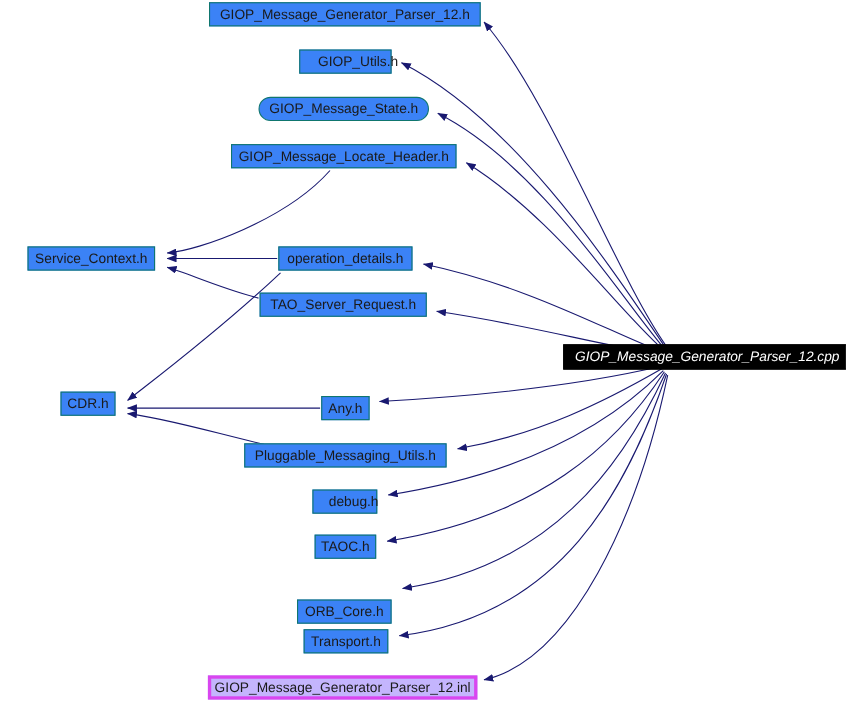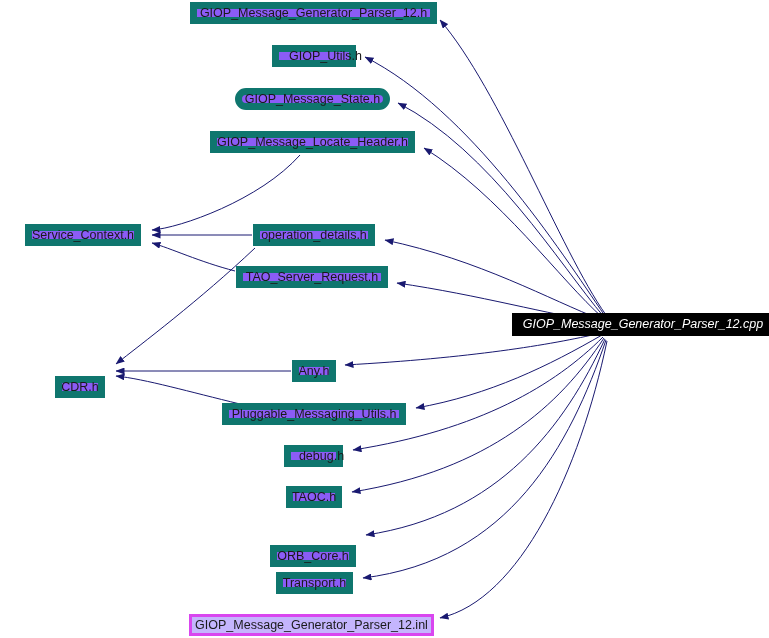--- a/index.html
+++ b/index.html
@@ -12,22 +12,22 @@
   #graph{position:absolute;left:0;top:0;width:769px;height:638px;}
   .edge-layer{position:absolute;left:0;top:0;width:769px;height:638px;pointer-events:none;}
   .node{
     position:absolute;
     box-sizing:border-box;
     display:flex;align-items:center;justify-content:center;
     white-space:nowrap;
     font-size:12.5px;
     line-height:1;
     letter-spacing:0px;
-    background:#8b5cf6;
-    border:7px solid #0f766e;
+    background:#3b82f6;
+    border:1px solid #0f766e;
     color:#1a1a1a;
     height:22px;
     cursor:pointer;
   }
   .node.root{
     background:#000000;
     border:1px solid #000000;
     color:#ffffff;
   }
   .node.plain{
@@ -89,21 +89,21 @@
       </div>
       <div class="node" style="left: 253px; top: 224px; width: 122px; height: 22px; align-items: center;">
         <span>operation_details.h</span>
       </div>
       <div class="node" style="left: 236px; top: 266px; width: 152px; height: 22px;">
         <span>TAO_Server_Request.h</span>
       </div>
       <div class="node root" style="left: 512px; top: 313px; width: 262px; height: 23px; font-style: italic;">
         <span>GIOP_Message_Generator_Parser_12.cpp</span>
       </div>
-      <div class="node" style="left: 55px; top: 376px; width: 50px; height: 22px;">
+      <div class="node" style="left: 55px; top: 356px; width: 50px; height: 22px;">
         <span>CDR.h</span>
       </div>
       <div class="node" style="left: 292px; top: 360px; width: 44px; height: 22px;">
         <span>Any.h</span>
       </div>
       <div class="node" style="left: 222px; top: 403px; width: 184px; height: 22px;">
         <span>Pluggable_Messaging_Utils.h</span>
       </div>
       <div class="node" style="left: 284px; top: 445px; width: 59px; height: 22px; padding-left: 16px;">
         <span>debug.h</span>

